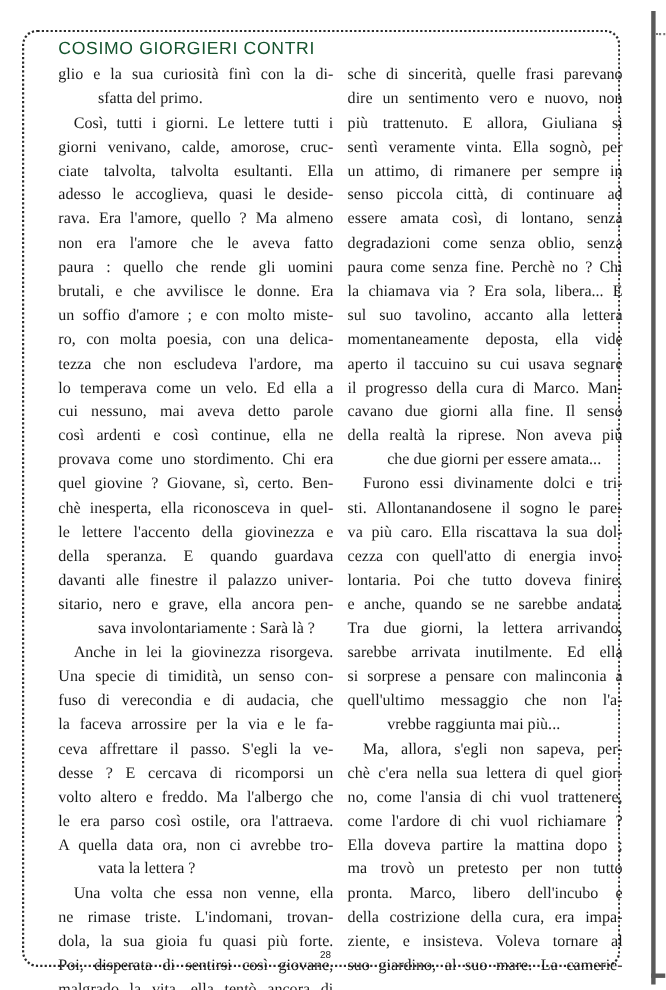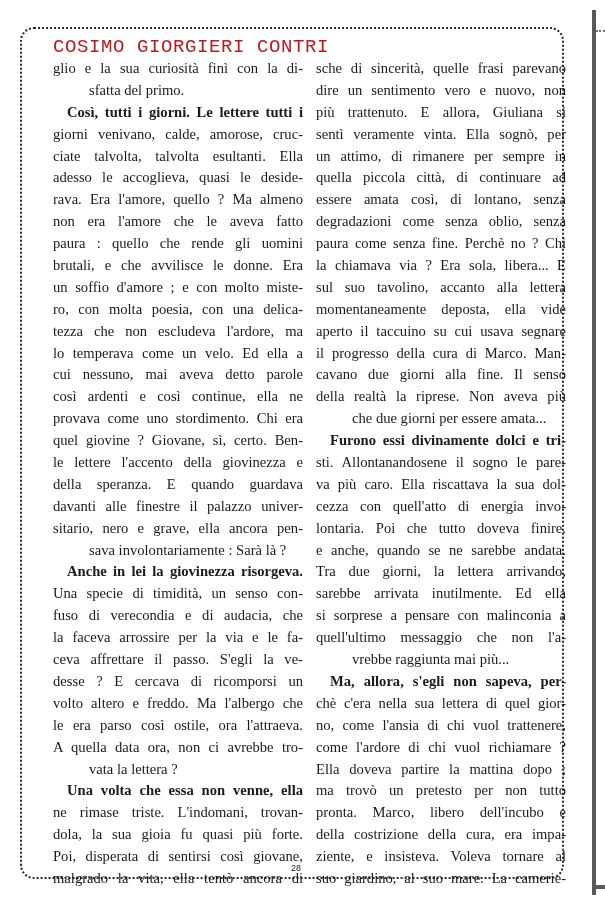--- a/index.html
+++ b/index.html
@@ -46,24 +46,24 @@
       left: 596px;
       top: 30px;
       width: 9px;
       height: 2px;
       border-top: 2px dotted #777;
     }
     .running-head {
       position: absolute;
       left: 53px;
       top: 36px;
-      font-family: Liberation Mono, monospace;
-      font-size: 19px;
+      font-family: Liberation Sans, sans-serif;
+      font-size: 16px;
       letter-spacing: 0.6px;
-      color: #b91c1c;
+      color: #14532d;
     }
     .column {
       position: absolute;
       top: 58px;
       width: 250px;
       font-family: "Liberation Serif", serif;
       font-size: 14.6px;
       line-height: 21.9px;
       text-align: justify;
     }
@@ -74,21 +74,20 @@
       white-space: nowrap;
       text-align-last: justify;
       height: 21.9px;
     }
     .line.last {
       text-align-last: left;
       margin-left: 36px;
     }
     .line.indent {
       padding-left: 14px;
-      font-weight: bold;
     }
     .page-number {
       position: absolute;
       left: 291px;
       top: 863px;
       font-family: "Liberation Sans", sans-serif;
       font-size: 9px;
       font-weight: normal;
     }
   </style>
@@ -114,20 +113,21 @@
   <span class="line">paura : quello che rende gli uomini</span>
   <span class="line">brutali, e che avvilisce le donne. Era</span>
   <span class="line">un soffio d'amore ; e con molto miste-</span>
   <span class="line">ro, con molta poesia, con una delica-</span>
   <span class="line">tezza che non escludeva l'ardore, ma</span>
   <span class="line">lo temperava come un velo. Ed ella a</span>
   <span class="line">cui nessuno, mai aveva detto parole</span>
   <span class="line">così ardenti e così continue, ella ne</span>
   <span class="line">provava come uno stordimento. Chi era</span>
   <span class="line">quel giovine ? Giovane, sì, certo. Ben-</span>
+  <span class="line">chè inesperta, ella riconosceva in quel-</span>
   <span class="line">le lettere l'accento della giovinezza e</span>
   <span class="line">della speranza. E quando guardava</span>
   <span class="line">davanti alle finestre il palazzo univer-</span>
   <span class="line">sitario, nero e grave, ella ancora pen-</span>
   <span class="line last">sava involontariamente : Sarà là ?</span>
   <span class="line indent">Anche in lei la giovinezza risorgeva.</span>
   <span class="line">Una specie di timidità, un senso con-</span>
   <span class="line">fuso di verecondia e di audacia, che</span>
   <span class="line">la faceva arrossire per la via e le fa-</span>
   <span class="line">ceva affrettare il passo. S'egli la ve-</span>
@@ -143,21 +143,21 @@
   <span class="line">malgrado la vita, ella tentò ancora di</span>
 
 </div>
 
 <div class="column col-right">
   <span class="line">sche di sincerità, quelle frasi parevano</span>
   <span class="line">dire un sentimento vero e nuovo, non</span>
   <span class="line">più trattenuto. E allora, Giuliana si</span>
   <span class="line">sentì veramente vinta. Ella sognò, per</span>
   <span class="line">un attimo, di rimanere per sempre in</span>
-  <span class="line">quella piccola città, di continuare ad</span>
+  <span class="line">senso piccola città, di continuare ad</span>
   <span class="line">essere amata così, di lontano, senza</span>
   <span class="line">degradazioni come senza oblio, senza</span>
   <span class="line">paura come senza fine. Perchè no ? Chi</span>
   <span class="line">la chiamava via ? Era sola, libera... E</span>
   <span class="line">sul suo tavolino, accanto alla lettera</span>
   <span class="line">momentaneamente deposta, ella vide</span>
   <span class="line">aperto il taccuino su cui usava segnare</span>
   <span class="line">il progresso della cura di Marco. Man-</span>
   <span class="line">cavano due giorni alla fine. Il senso</span>
   <span class="line">della realtà la riprese. Non aveva più</span>

